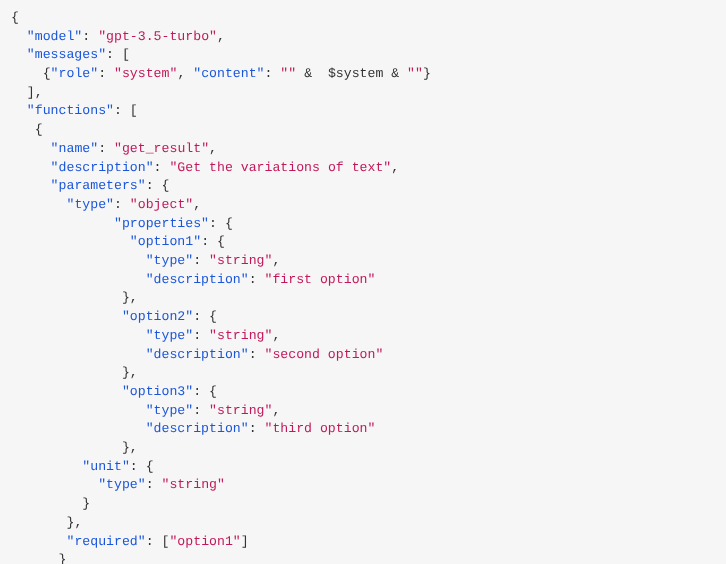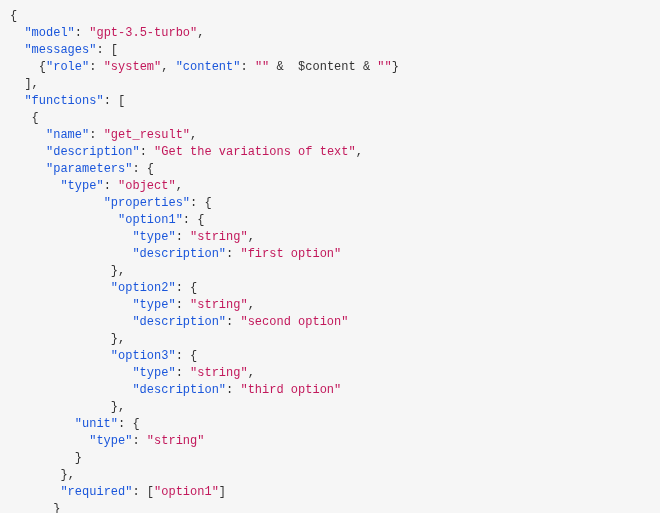--- a/index.html
+++ b/index.html
@@ -23,21 +23,21 @@
   .s  { color: #c2185b; }   
   .se { color: #c2185b; }   
   .v  { color: #333; }      
 </style>
 </head>
 <body>
 
 <div class="code"><span class="p">{</span>
   <span class="k">"model"</span><span class="p">:</span> <span class="s">"gpt-3.5-turbo"</span><span class="p">,</span>
   <span class="k">"messages"</span><span class="p">:</span> <span class="p">[</span>
-    <span class="p">{</span><span class="k">"role"</span><span class="p">:</span> <span class="s">"system"</span><span class="p">,</span> <span class="k">"content"</span><span class="p">:</span> <span class="se">""</span><span class="v"> &amp; </span><span class="v"> $content </span><span class="v">&amp; </span><span class="se">""</span><span class="p">}</span>
+    <span class="p">{</span><span class="k">"role"</span><span class="p">:</span> <span class="s">"system"</span><span class="p">,</span> <span class="k">"content"</span><span class="p">:</span> <span class="se">""</span><span class="v"> &amp; </span><span class="v"> $system </span><span class="v">&amp; </span><span class="se">""</span><span class="p">}</span>
   <span class="p">]</span><span class="p">,</span>
   <span class="k">"functions"</span><span class="p">:</span> <span class="p">[</span>
    <span class="p">{</span>
      <span class="k">"name"</span><span class="p">:</span> <span class="s">"get_result"</span><span class="p">,</span>
      <span class="k">"description"</span><span class="p">:</span> <span class="s">"Get the variations of text"</span><span class="p">,</span>
      <span class="k">"parameters"</span><span class="p">:</span> <span class="p">{</span>
        <span class="k">"type"</span><span class="p">:</span> <span class="s">"object"</span><span class="p">,</span>
              <span class="k">"properties"</span><span class="p">:</span> <span class="p">{</span>
                <span class="k">"option1"</span><span class="p">:</span> <span class="p">{</span>
                  <span class="k">"type"</span><span class="p">:</span> <span class="s">"string"</span><span class="p">,</span>

